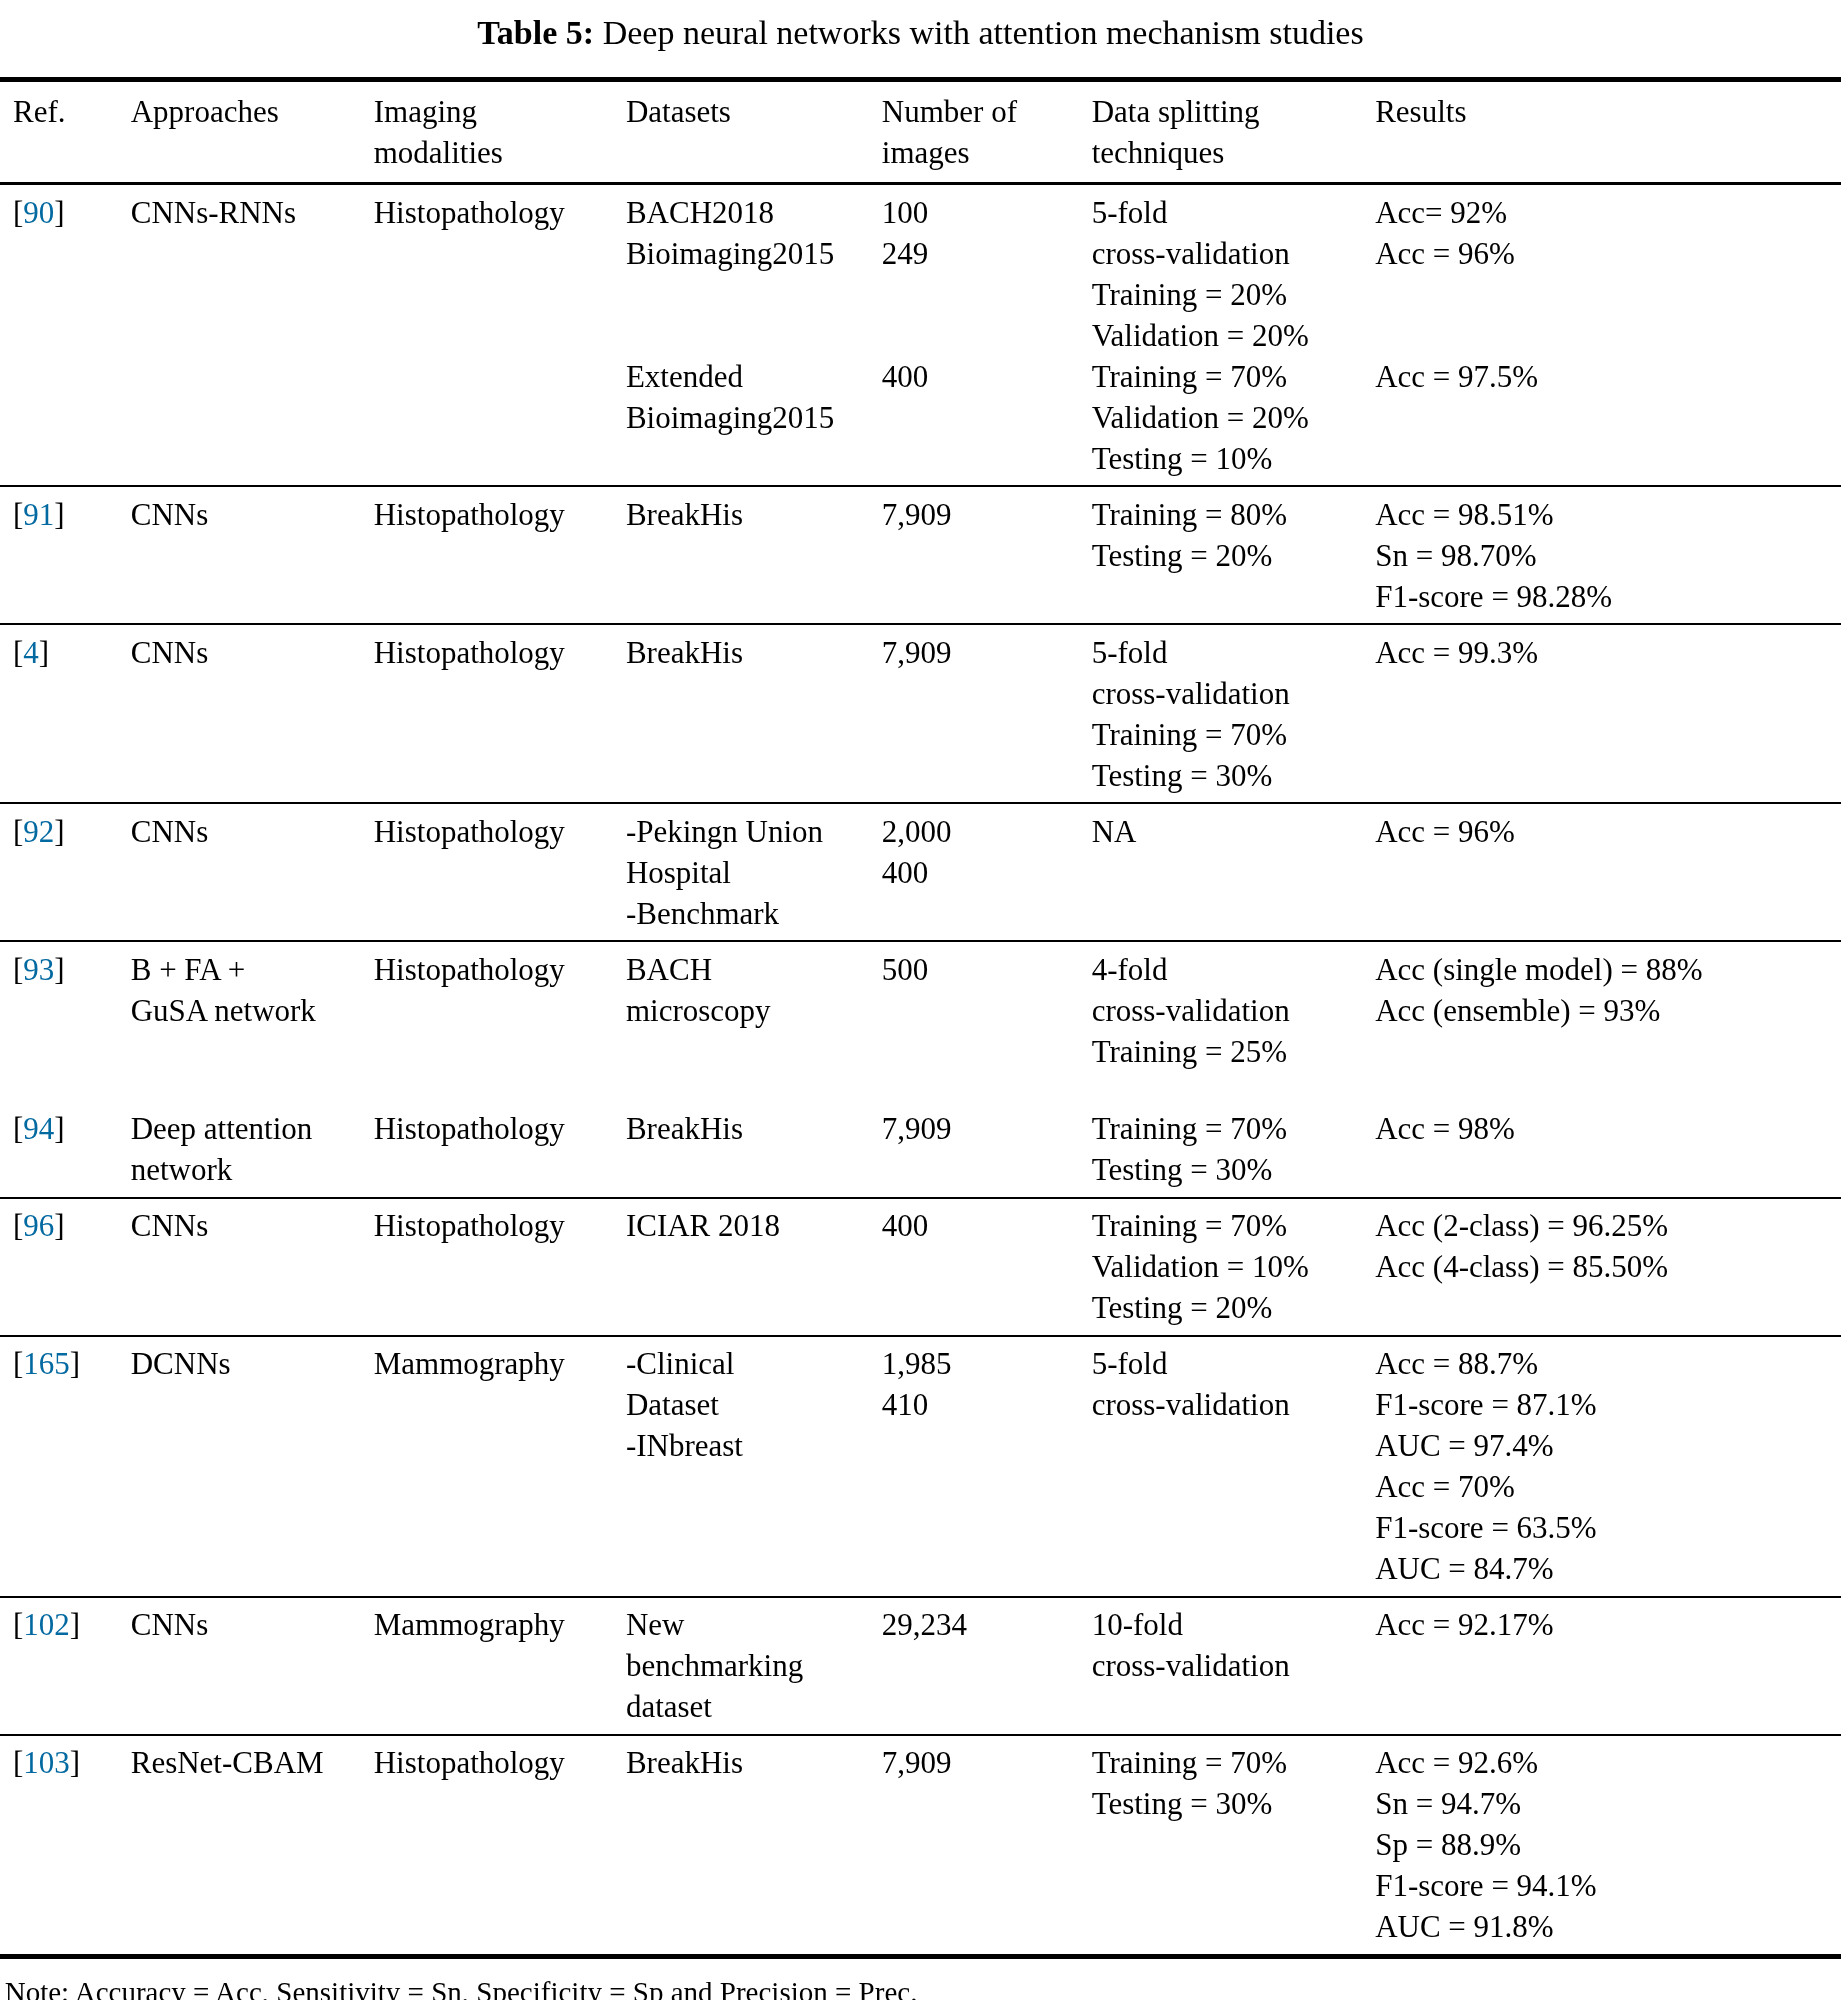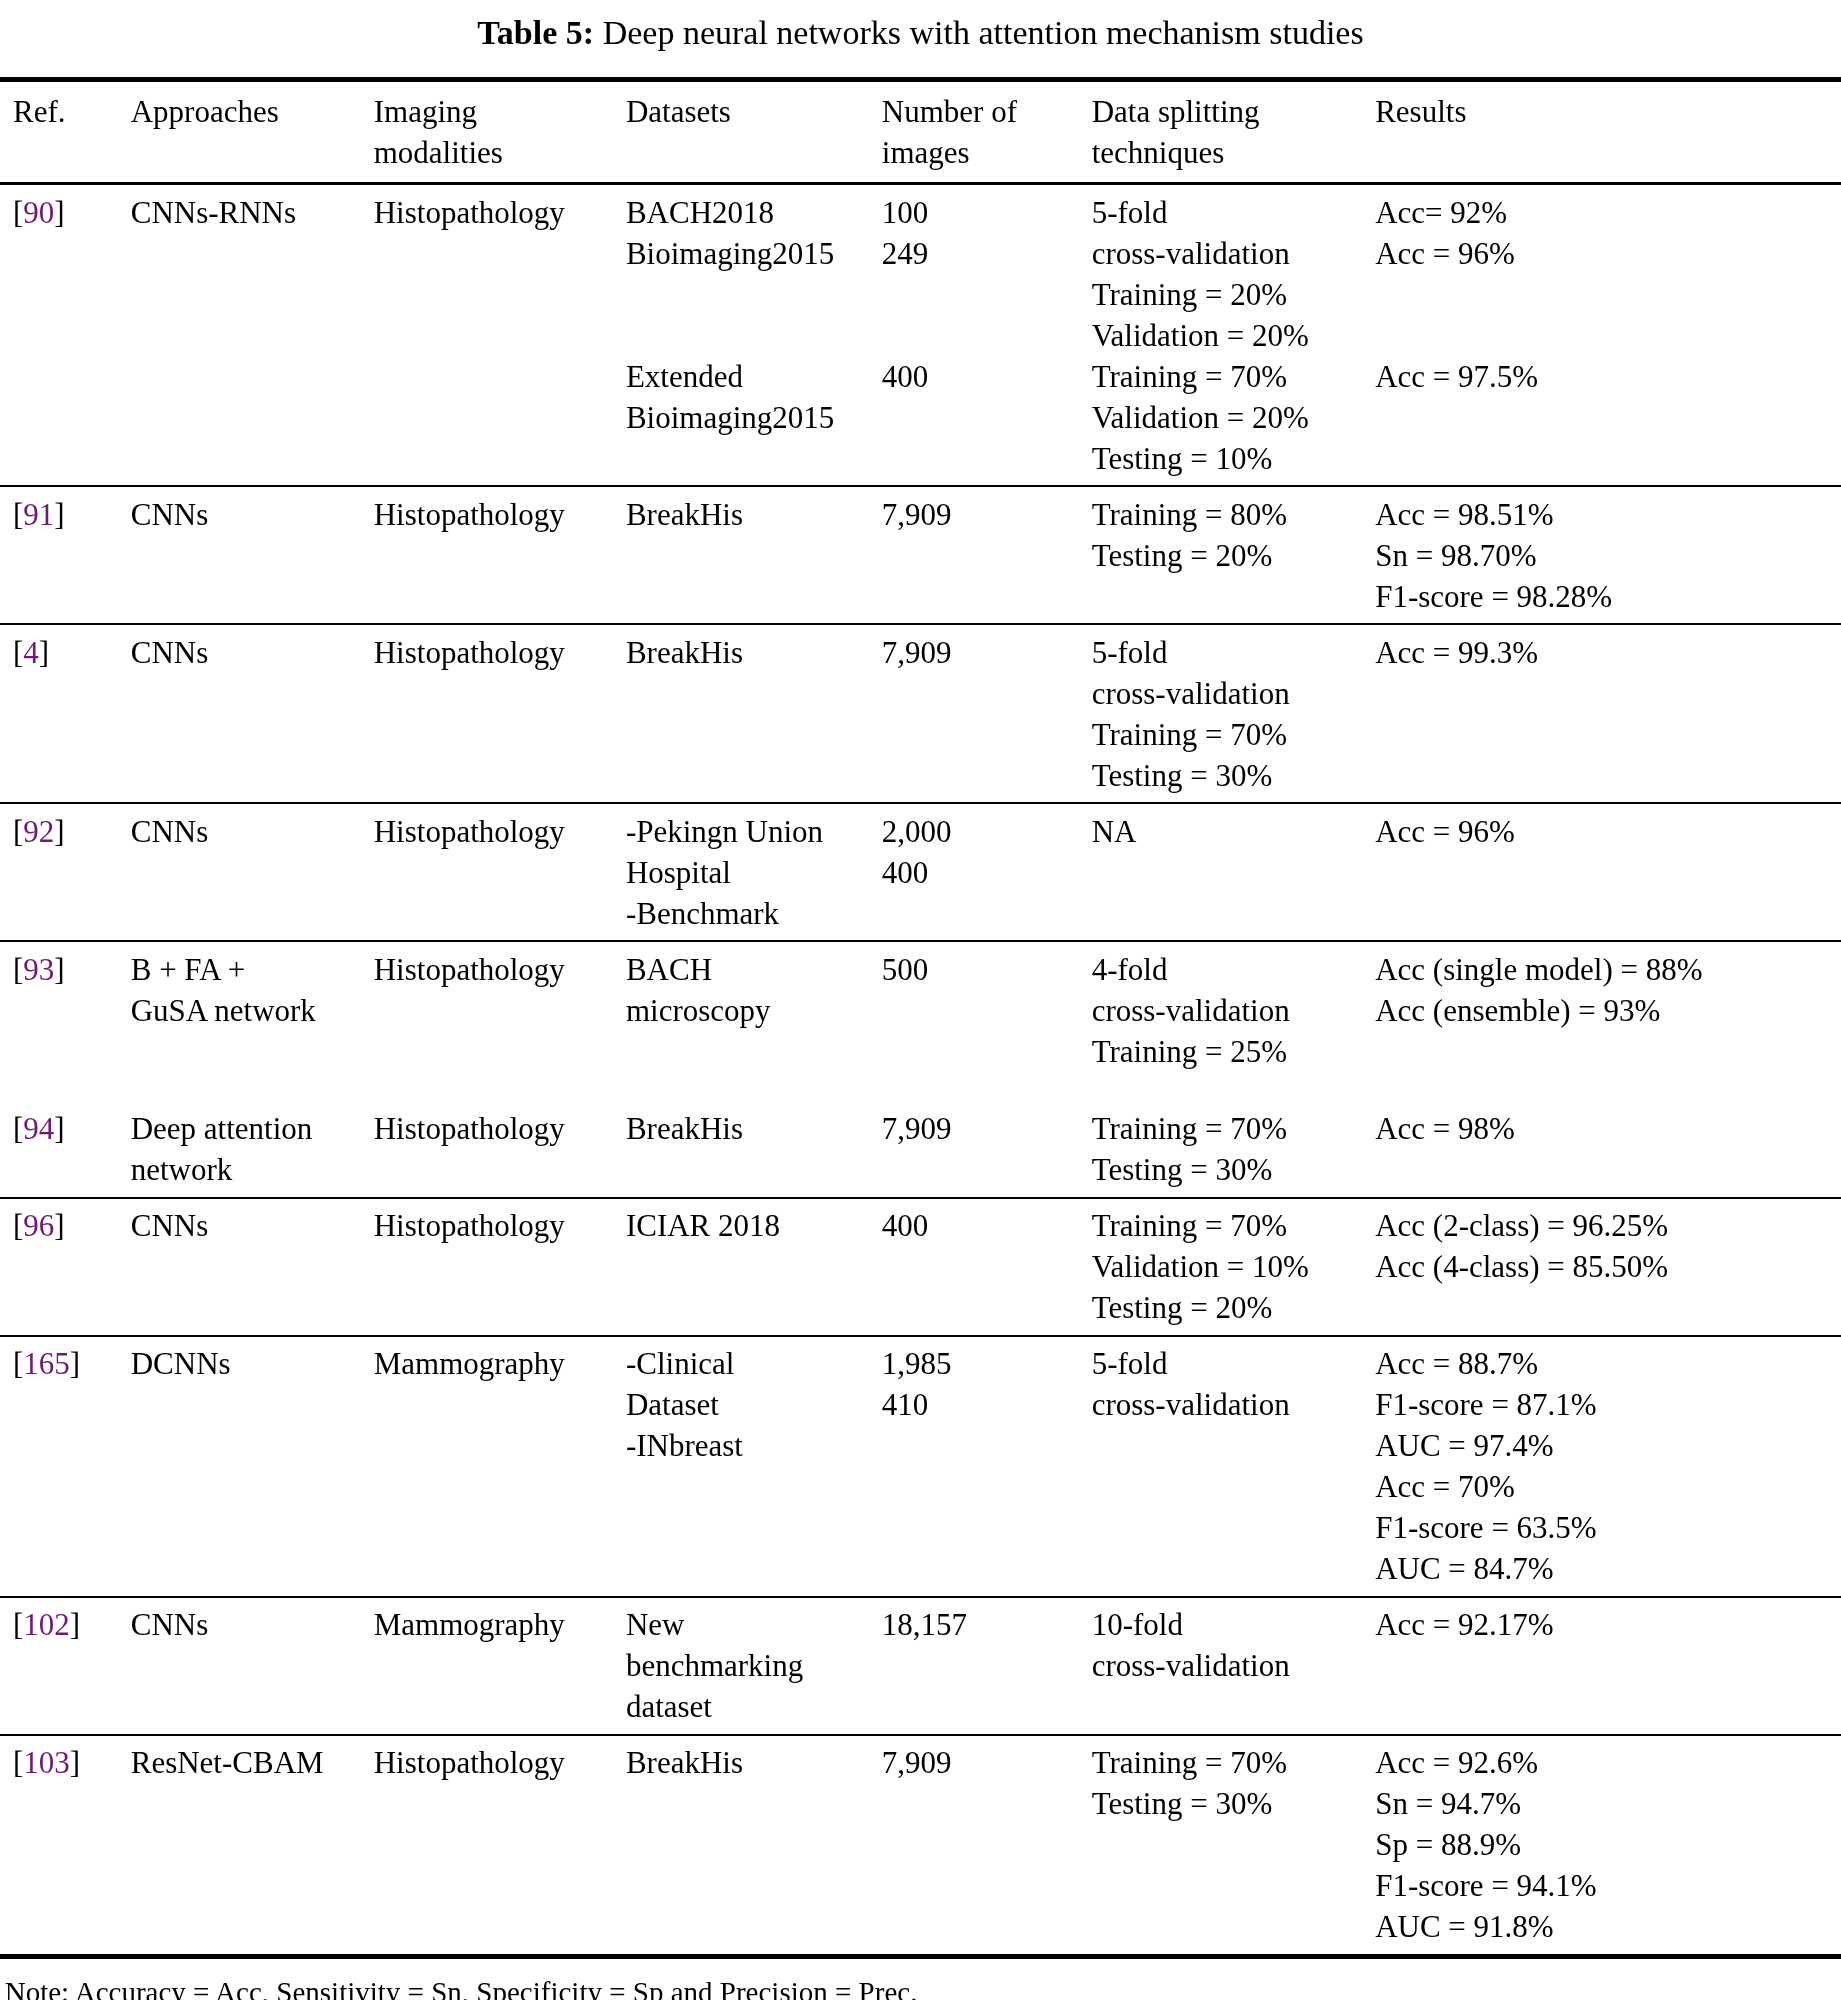--- a/index.html
+++ b/index.html
@@ -44,21 +44,21 @@
     padding: 6.5px 7.5px 6.5px 0;
     white-space: pre-line;
     overflow: hidden;
   }
   th:first-child, td:first-child { padding-left: 13px; }
   thead tr { border-bottom: 3.7px solid #000000; }
   thead th { padding-top: 9.3px; padding-bottom: 9.3px; }
   tbody tr.sep { border-bottom: 2.8px solid #000000; }
   tbody tr.gap td { padding-bottom: 30px; }
   .ref-num {
-    color: #701a75;
+    color: #0369a1;
     cursor: pointer;
     margin-top: 42px;
   }
   .note {
     font-size: 29px;
     line-height: 37px;
     padding: 15px 0 9.3px 4.7px;
   }
 </style>
 </head>
@@ -224,21 +224,21 @@
 AUC = 84.7%</td>
       </tr>
 
       <tr class="sep">
         <td><span>[</span><span class="ref-num">102</span><span>]</span></td>
         <td>CNNs</td>
         <td>Mammography</td>
         <td>New
 benchmarking
 dataset</td>
-        <td>18,157</td>
+        <td>29,234</td>
         <td>10-fold
 cross-validation</td>
         <td>Acc = 92.17%</td>
       </tr>
 
       <tr>
         <td><span>[</span><span class="ref-num">103</span><span>]</span></td>
         <td>ResNet-CBAM</td>
         <td>Histopathology</td>
         <td>BreakHis</td>

